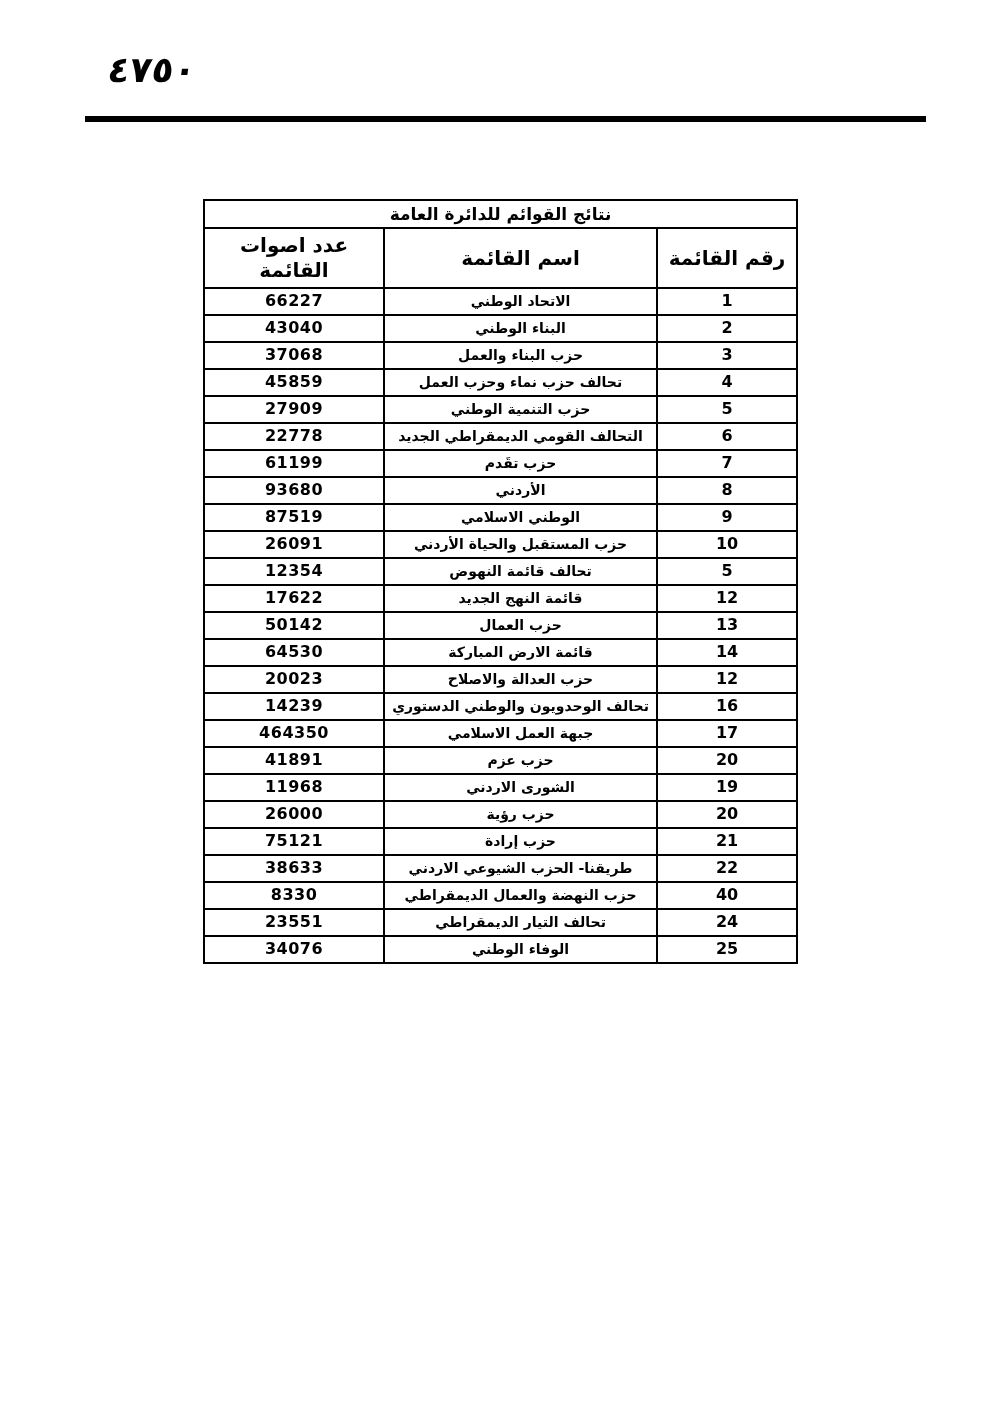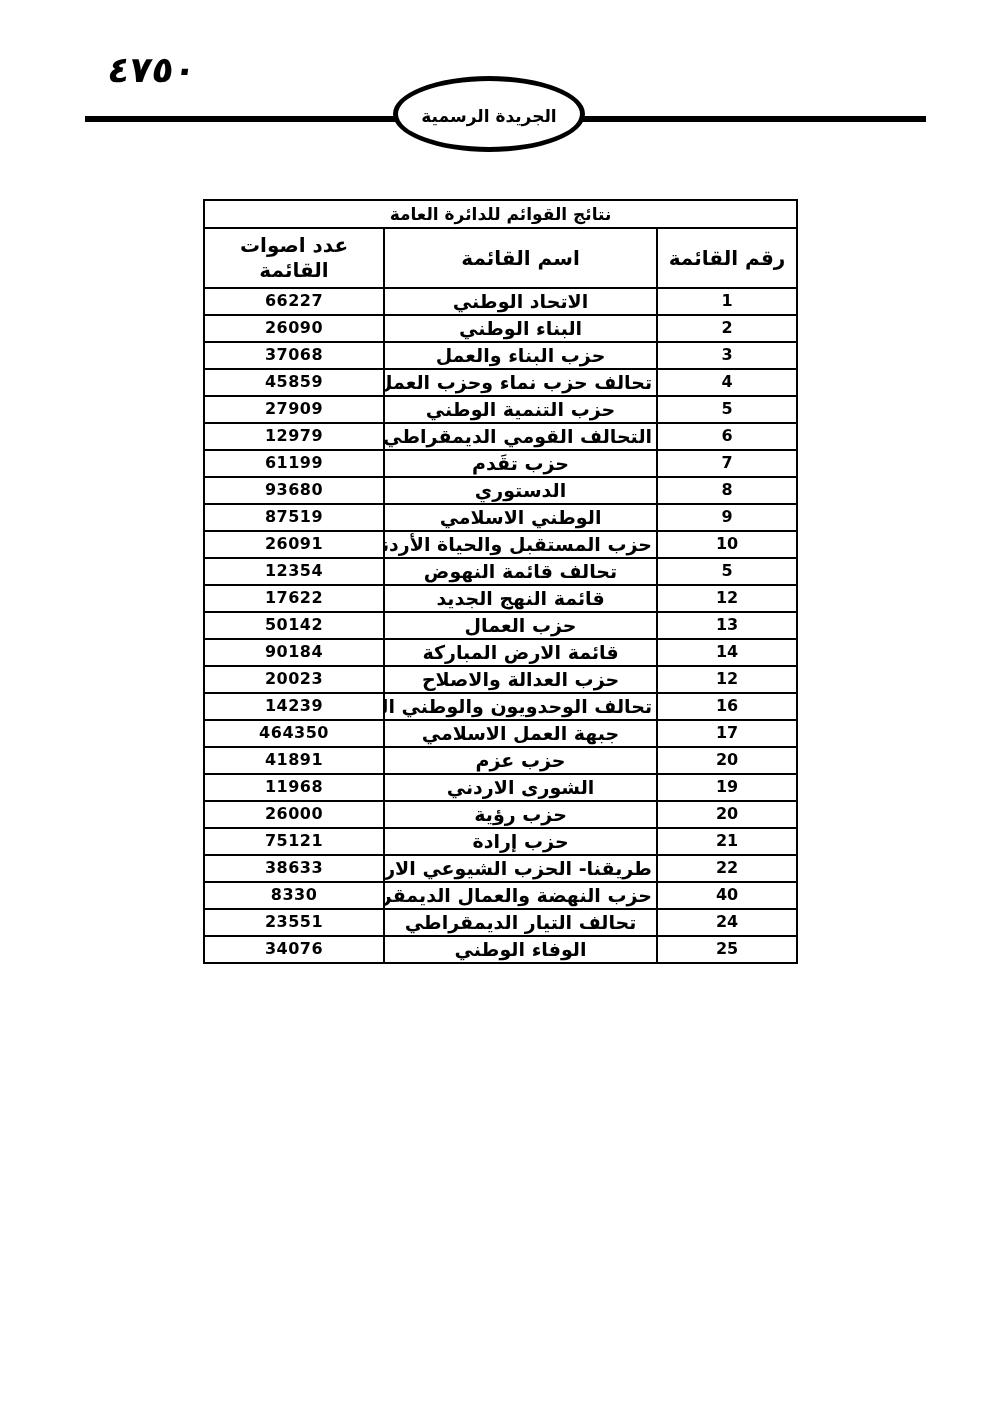--- a/index.html
+++ b/index.html
@@ -94,35 +94,32 @@
   }
   tr.col-head th.c-votes {
     white-space: pre-line;
     margin-left: 13px;
   }
   tbody td {
     height: 25px;
     line-height: 1.05;
   }
   tbody td.c-num   { font-size: 16px; }
-  tbody td.c-name  { font-size: 19px; white-space: nowrap; text-align: center; }
+  tbody td.c-name  { font-size: 14px; white-space: nowrap; text-align: center; }
   tbody td.c-votes { font-size: 16px; letter-spacing: 0.5px; margin-top: 32px; }
 </style>
 </head>
 <body>
 
 <div class="page">
 
   <div class="page-number">٤٧٥٠</div>
 
   <div class="header-rule"></div>
 
-  <div class="gazette-seal">
-    <span>الجريدة الرسمية</span>
-  </div>
 
   <table class="results">
     <colgroup>
       <col class="w-num">
       <col class="w-name">
       <col class="w-votes">
     </colgroup>
     <thead>
       <tr>
         <th colspan="3" class="tbl-title">نتائج القوائم للدائرة العامة</th>
@@ -136,50 +133,50 @@
     </thead>
     <tbody id="tbody-rows">
         <tr>
           <td class="c-num">1</td>
           <td class="c-name">الاتحاد الوطني</td>
           <td class="c-votes">66227</td>
         </tr>
         <tr>
           <td class="c-num">2</td>
           <td class="c-name">البناء الوطني</td>
-          <td class="c-votes">26090</td>
+          <td class="c-votes">43040</td>
         </tr>
         <tr>
           <td class="c-num">3</td>
           <td class="c-name">حزب البناء والعمل</td>
           <td class="c-votes">37068</td>
         </tr>
         <tr>
           <td class="c-num">4</td>
           <td class="c-name">تحالف حزب نماء وحزب العمل</td>
           <td class="c-votes">45859</td>
         </tr>
         <tr>
           <td class="c-num">5</td>
           <td class="c-name">حزب التنمية الوطني</td>
           <td class="c-votes">27909</td>
         </tr>
         <tr>
           <td class="c-num">6</td>
           <td class="c-name">التحالف القومي الديمقراطي الجديد</td>
-          <td class="c-votes">12979</td>
+          <td class="c-votes">22778</td>
         </tr>
         <tr>
           <td class="c-num">7</td>
           <td class="c-name">حزب تقَدم</td>
           <td class="c-votes">61199</td>
         </tr>
         <tr>
           <td class="c-num">8</td>
-          <td class="c-name">الدستوري</td>
+          <td class="c-name">الأردني</td>
           <td class="c-votes">93680</td>
         </tr>
         <tr>
           <td class="c-num">9</td>
           <td class="c-name">الوطني الاسلامي</td>
           <td class="c-votes">87519</td>
         </tr>
         <tr>
           <td class="c-num">10</td>
           <td class="c-name">حزب المستقبل والحياة الأردني</td>
@@ -196,21 +193,21 @@
           <td class="c-votes">17622</td>
         </tr>
         <tr>
           <td class="c-num">13</td>
           <td class="c-name">حزب العمال</td>
           <td class="c-votes">50142</td>
         </tr>
         <tr>
           <td class="c-num">14</td>
           <td class="c-name">قائمة الارض المباركة</td>
-          <td class="c-votes">90184</td>
+          <td class="c-votes">64530</td>
         </tr>
         <tr>
           <td class="c-num">12</td>
           <td class="c-name">حزب العدالة والاصلاح</td>
           <td class="c-votes">20023</td>
         </tr>
         <tr>
           <td class="c-num">16</td>
           <td class="c-name">تحالف الوحدويون والوطني الدستوري</td>
           <td class="c-votes">14239</td>

